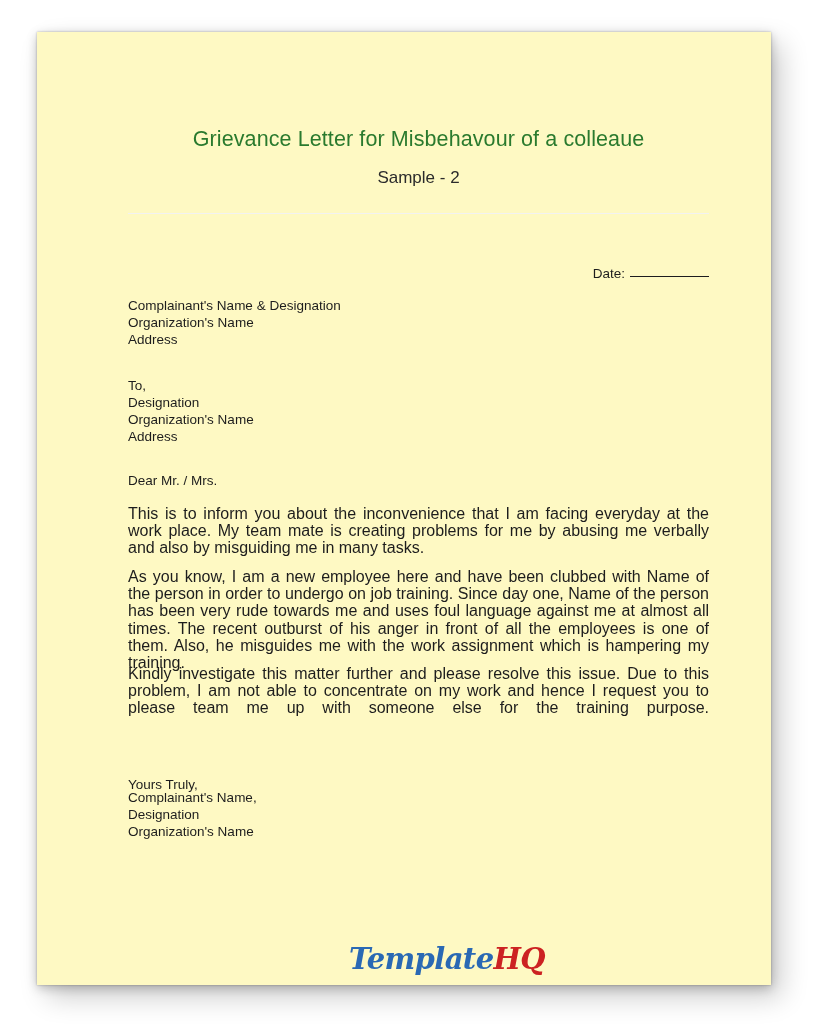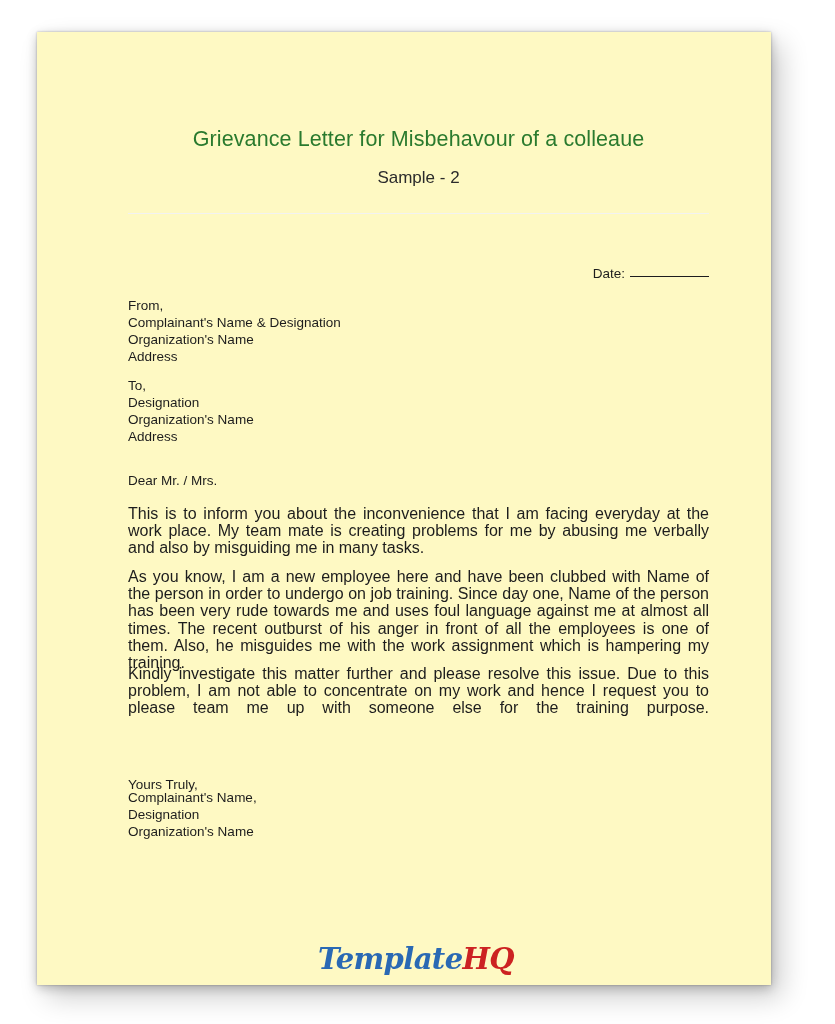--- a/index.html
+++ b/index.html
@@ -148,20 +148,21 @@
     top: 910px;          
     width: 758px;
     text-align: center;
     font-family: "DejaVu Serif", serif;
     font-size: 29px;
     font-weight: 700;
     font-style: italic;
     letter-spacing: -0.6px;
     line-height: 34px;
     white-space: nowrap;
+    padding-left: 31px;
   }
   .logo .lg-a { color: #2a69b4; }
   .logo .lg-b { color: #cc2222; }
 </style>
 </head>
 <body>
 
 <div id="canvas">
 
   <div class="page">
@@ -171,21 +172,20 @@
 
       <div class="doc-subtitle">Sample - 2</div>
 
       <hr class="divider">
 
       <div class="date-row">
         <span>Date:</span><span class="date-blank"></span>
       </div>
 
       <div class="blk from-block">
-        <span class="ln">From,</span>
         <span class="ln">Complainant's Name &amp; Designation</span>
         <span class="ln">Organization's Name</span>
         <span class="ln">Address</span>
       </div>
 
       <div class="blk to-block">
         <span class="ln">To,</span>
         <span class="ln">Designation</span>
         <span class="ln">Organization's Name</span>
         <span class="ln">Address</span>

